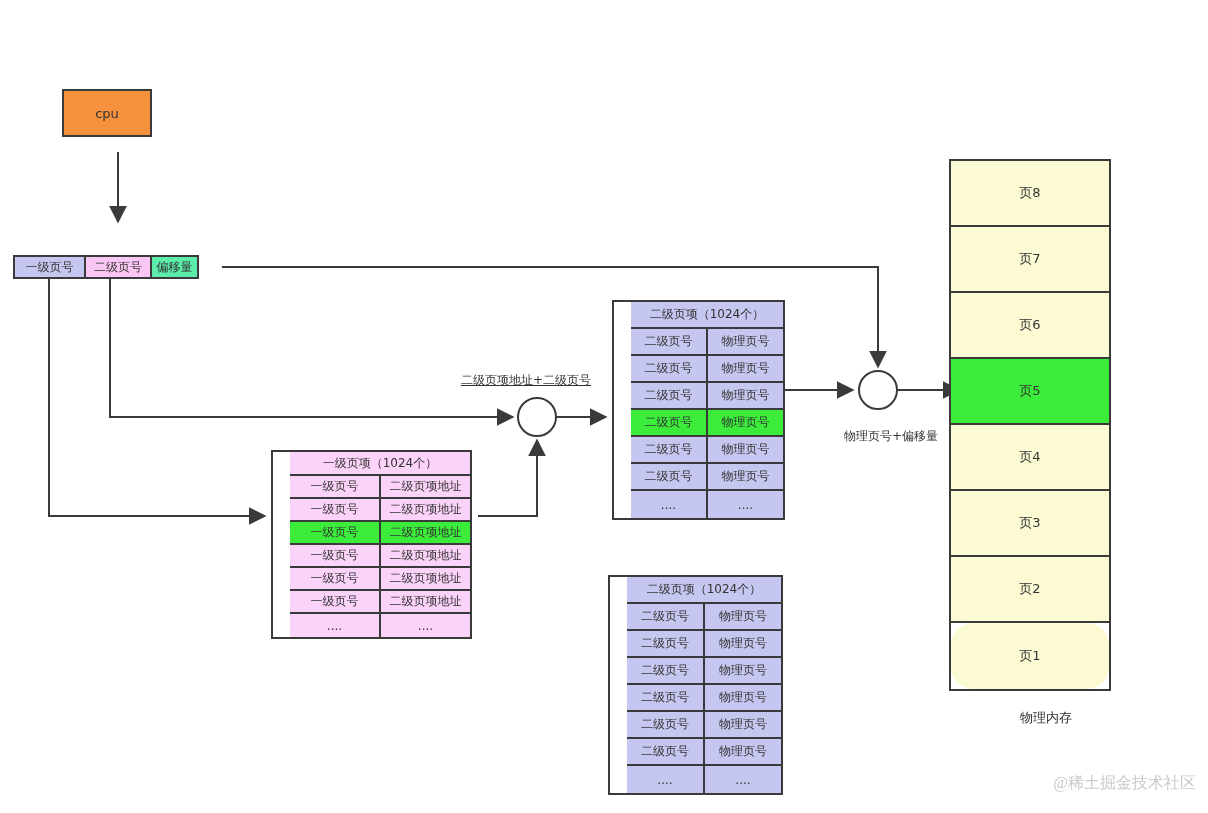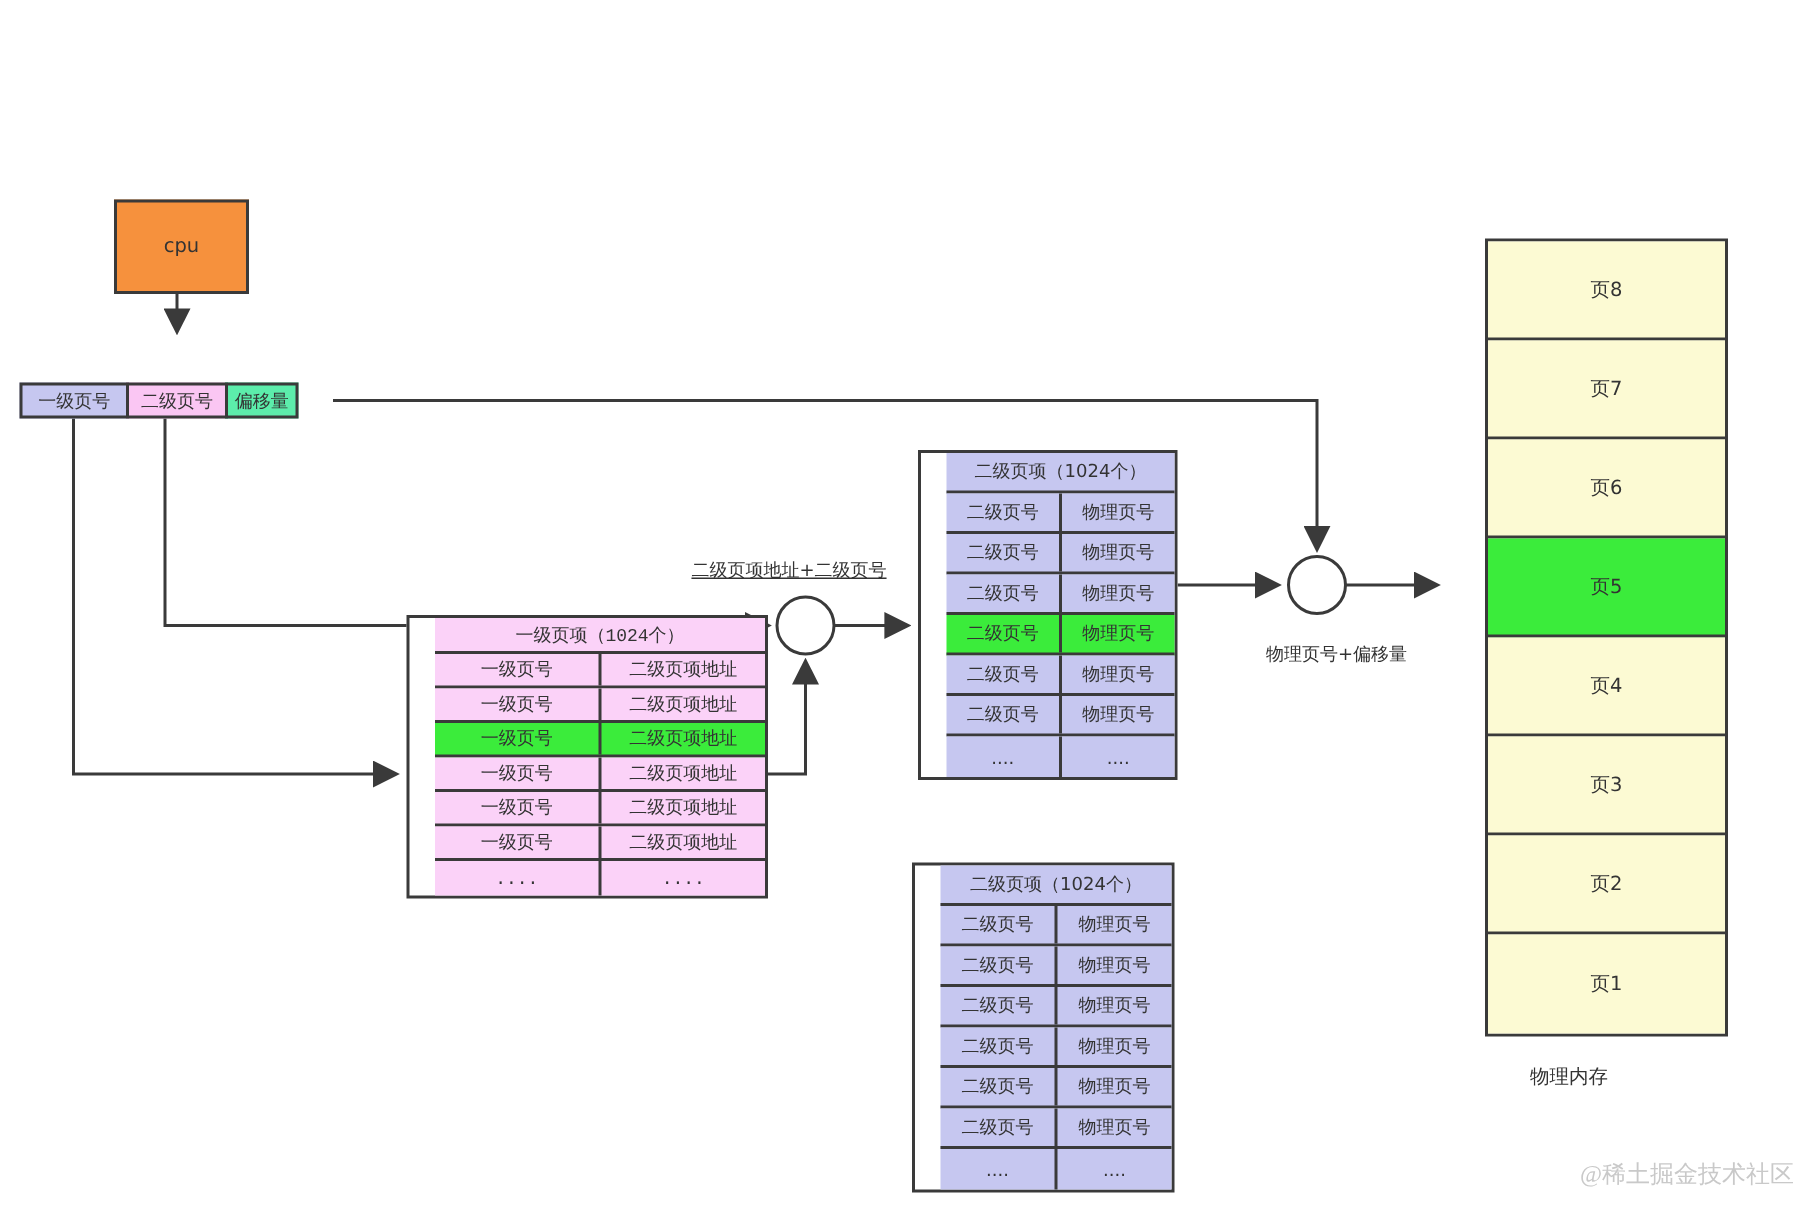--- a/index.html
+++ b/index.html
@@ -8,45 +8,45 @@
     --table-l2-fill:#c6c7f0; --highlight-fill:#3bec3b; --memory-fill:#fcfad3;
     --line-color:#3a3a3a; --text-color:#333333; --watermark-color:#c9c9c9;
   }
   *{margin:0;padding:0;box-sizing:border-box;}
   body{background:#ffffff;font-family:"DejaVu Sans","Liberation Sans",sans-serif;color:var(--text-color);}
   .canvas{position:relative;width:1208px;height:813px;background:#ffffff;overflow:hidden;}
   .layer{position:absolute;left:0;top:0;pointer-events:none;}
   .abs{position:absolute;}
   .title{font-size:25px;font-weight:bold;letter-spacing:1px;}
   .box{border:2px solid var(--line-color);display:flex;align-items:center;justify-content:center;}
-  .cpu{left:76px;top:89px;width:90px;height:63px;background:var(--cpu-fill);font-size:13px;margin-top:44px;}
+  .cpu{left:62px;top:89px;width:90px;height:48px;background:var(--cpu-fill);font-size:13px;}
   .va-header{left:13px;top:228px;width:209px;height:29px;background:var(--va-header-fill);font-size:12px;}
   .va-fields{left:13px;top:255px;width:209px;height:24px;display:flex;}
   .va-field{border:2px solid var(--line-color);display:flex;align-items:center;justify-content:center;font-size:12px;height:24px;}
   .va-field+.va-field{margin-left:-2px;}
   .f-l1{width:73px;background:var(--field-l1-fill);}
   .f-l2{width:68px;background:var(--field-l2-fill);}
   .f-off{width:49px;background:var(--field-offset-fill);text-align:center;}
   .ptable{border:2px solid var(--line-color);background:#fff;padding-left:17px;}
   .ptable .hdr{display:flex;align-items:center;justify-content:center;border-bottom:2px solid var(--line-color);font-size:12px;}
   .prow{display:flex;border-bottom:2px solid var(--line-color);}
   .prow:last-child{border-bottom:none;}
   .pcell{flex:1;display:flex;align-items:center;justify-content:center;font-size:12px;}
   .pcell:first-child{border-right:2px solid var(--line-color);}
-  .tbl-l1{left:271px;top:410px;width:241px;font-family:Liberation Mono, monospace;}
+  .tbl-l1{left:271px;top:450px;width:201px;}
   .tbl-l1 .hdr{height:24px;background:var(--table-l1-fill);}
   .tbl-l1 .prow{height:23px;background:var(--table-l1-fill);}
   .tbl-l2a{left:612px;top:300px;width:173px;}
   .tbl-l2b{left:608px;top:575px;width:175px;}
   .tbl-l2a .hdr,.tbl-l2b .hdr{height:27px;background:var(--table-l2-fill);}
   .tbl-l2a .prow,.tbl-l2b .prow{height:27px;background:var(--table-l2-fill);}
   .prow.hl{background:var(--highlight-fill) !important;}
-  .memory{left:990px;top:159px;width:162px;border:2px solid var(--line-color);}
+  .memory{left:949px;top:159px;width:162px;border:2px solid var(--line-color);}
   .mem-row{height:66px;background:var(--memory-fill);border-bottom:2px solid var(--line-color);display:flex;align-items:center;justify-content:center;font-size:13px;}
-  .mem-row:last-child{border-bottom:none;}
+  .mem-row:last-child{border-bottom:none;border-radius:22px;}
   .mem-row.hl{background:var(--highlight-fill);}
   .small-label{font-size:12px;text-align:center;}
   .mem-label{left:965px;top:709px;width:162px;font-size:13px;text-align:center;}
   .watermark{left:1016px;top:773px;width:180px;font-size:16px;color:var(--watermark-color);text-align:right;font-family:Liberation Serif, serif;}
 </style>
 </head>
 <body>
 
 <div class="canvas">
 

